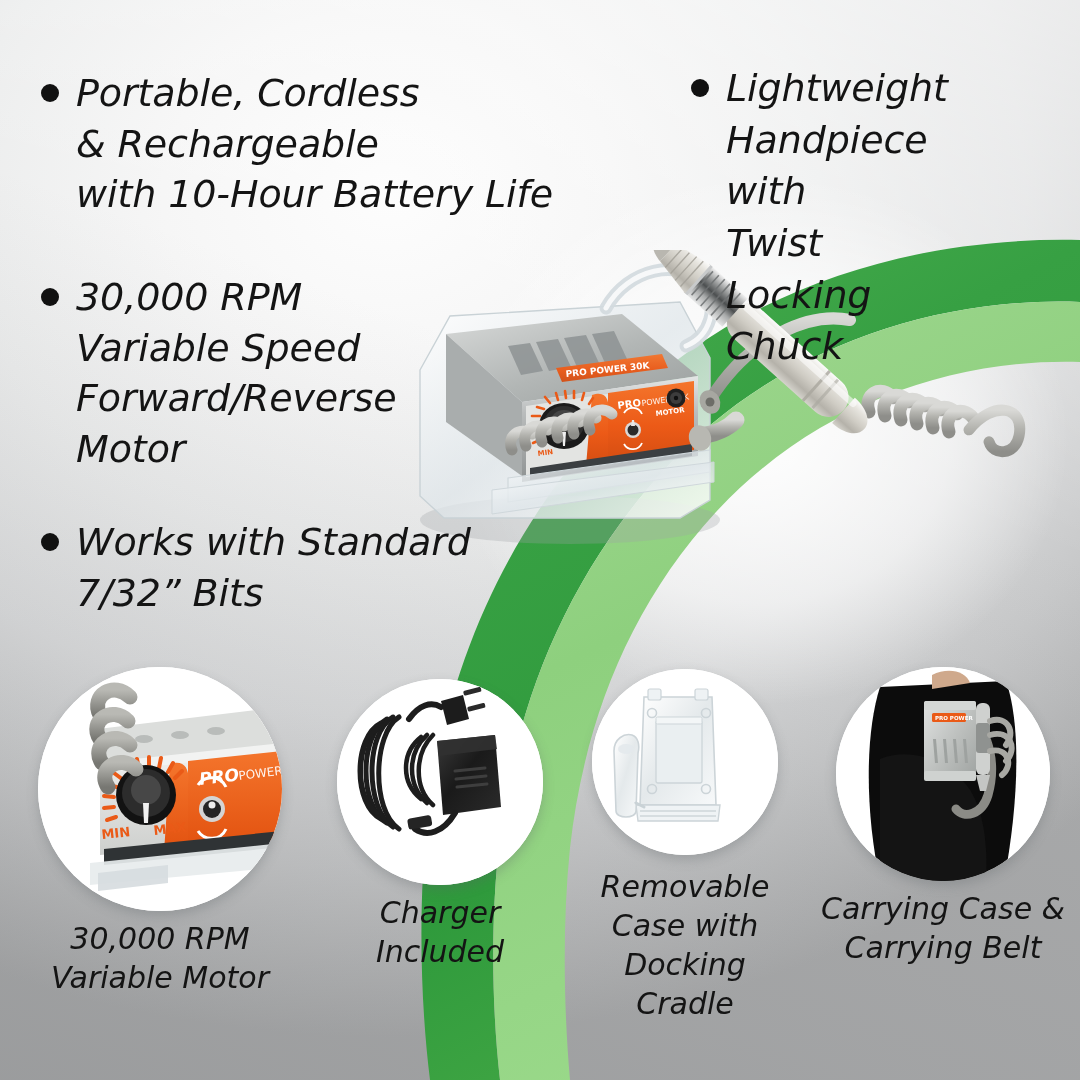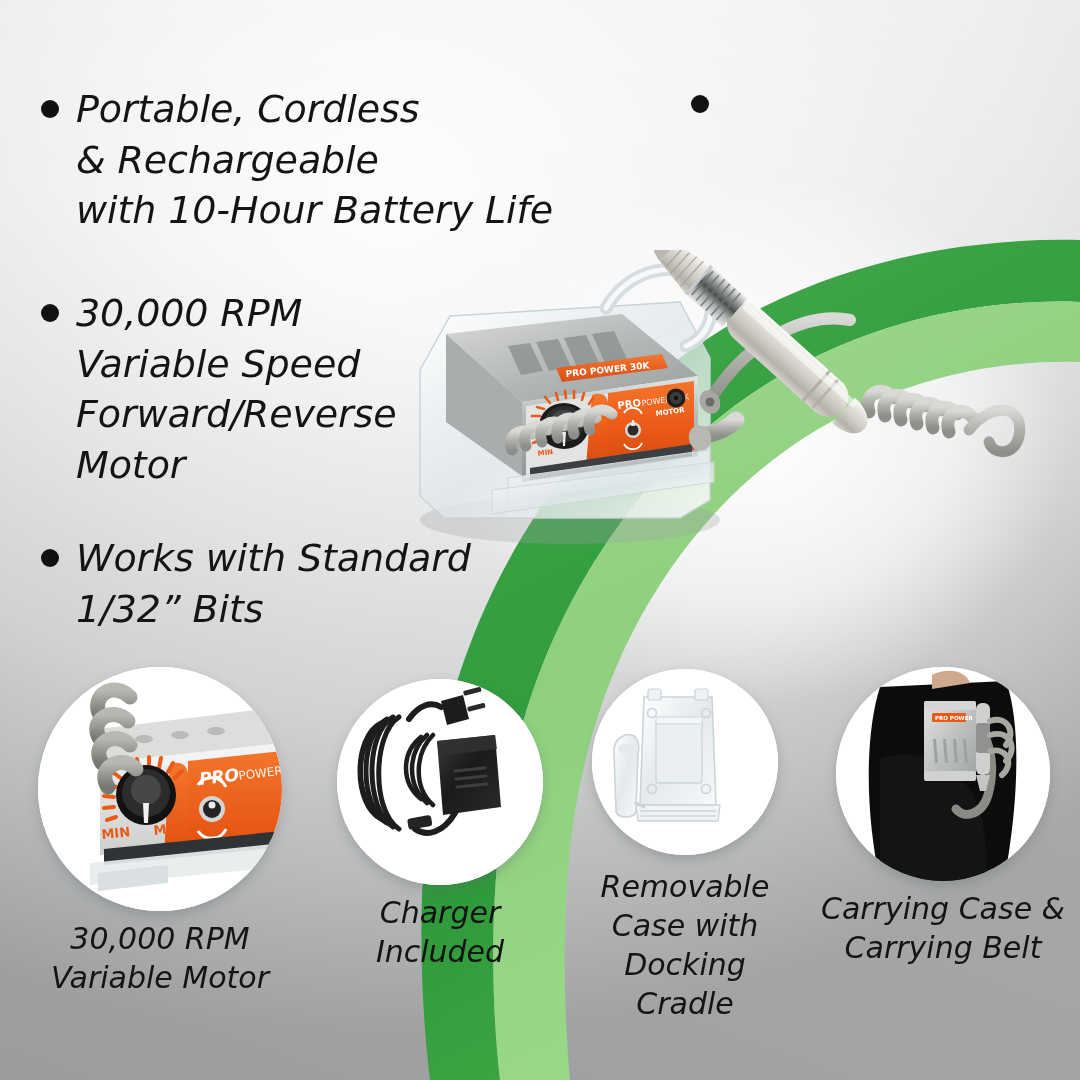--- a/index.html
+++ b/index.html
@@ -18,21 +18,21 @@
   .bg-shade{position:absolute;inset:0;
       background:linear-gradient(200deg, rgba(255,255,255,0.55) 0%, rgba(255,255,255,0.0) 38%, rgba(130,132,134,0.20) 78%, rgba(120,122,124,0.30) 100%);
   }
   .bg-white-mid{position:absolute;left:430px;top:160px;width:660px;height:620px;
       background:radial-gradient(ellipse 60% 55% at 50% 45%, rgba(255,255,255,0.95) 0%, rgba(255,255,255,0.55) 48%, rgba(255,255,255,0) 78%);}
 
   
   .arc{position:absolute;left:0;top:0;width:1080px;height:1080px;pointer-events:none;}
 
   
-  .bullets{position:absolute;left:0;top:16px;width:960px;height:640px;}
+  .bullets{position:absolute;left:0;top:0;width:960px;height:640px;}
   .bullet{position:absolute;display:flex;align-items:flex-start;}
   .dot{width:18px;height:18px;border-radius:50%;background:#111;flex:0 0 auto;margin-top:16px;margin-right:17px;}
   .btext{font-style:italic;font-weight:400;color:#141414;font-size:38px;line-height:1.33;
          letter-spacing:-0.1px;white-space:pre-line;}
   #b1{left:41px;top:68px;}
   #b2{left:41px;top:272px;}
   #b3{left:41px;top:517px;}
   #b4{left:691px;top:63px;}
   #b4 .btext{line-height:1.36;}
 
@@ -294,25 +294,29 @@
       <span class="dot"></span>
       <span class="btext">30,000 RPM
 Variable Speed
 Forward/Reverse
 Motor</span>
     </div>
 
     <div class="bullet" id="b3">
       <span class="dot"></span>
       <span class="btext">Works with Standard
-1/32” Bits</span>
+7/32” Bits</span>
     </div>
 
     <div class="bullet" id="b4">
       <span class="dot"></span>
+      <span class="btext">Lightweight
+Handpiece with
+Twist Locking
+Chuck</span>
     </div>
   </div>
 
   <div class="thumbs">
 
     <div class="thumb" id="t1">
       <div class="circ">
         <svg viewBox="0 0 244 244" width="244" height="244">
           <defs>
             <linearGradient id="m-sil" x1="0" y1="0" x2="0" y2="1">

